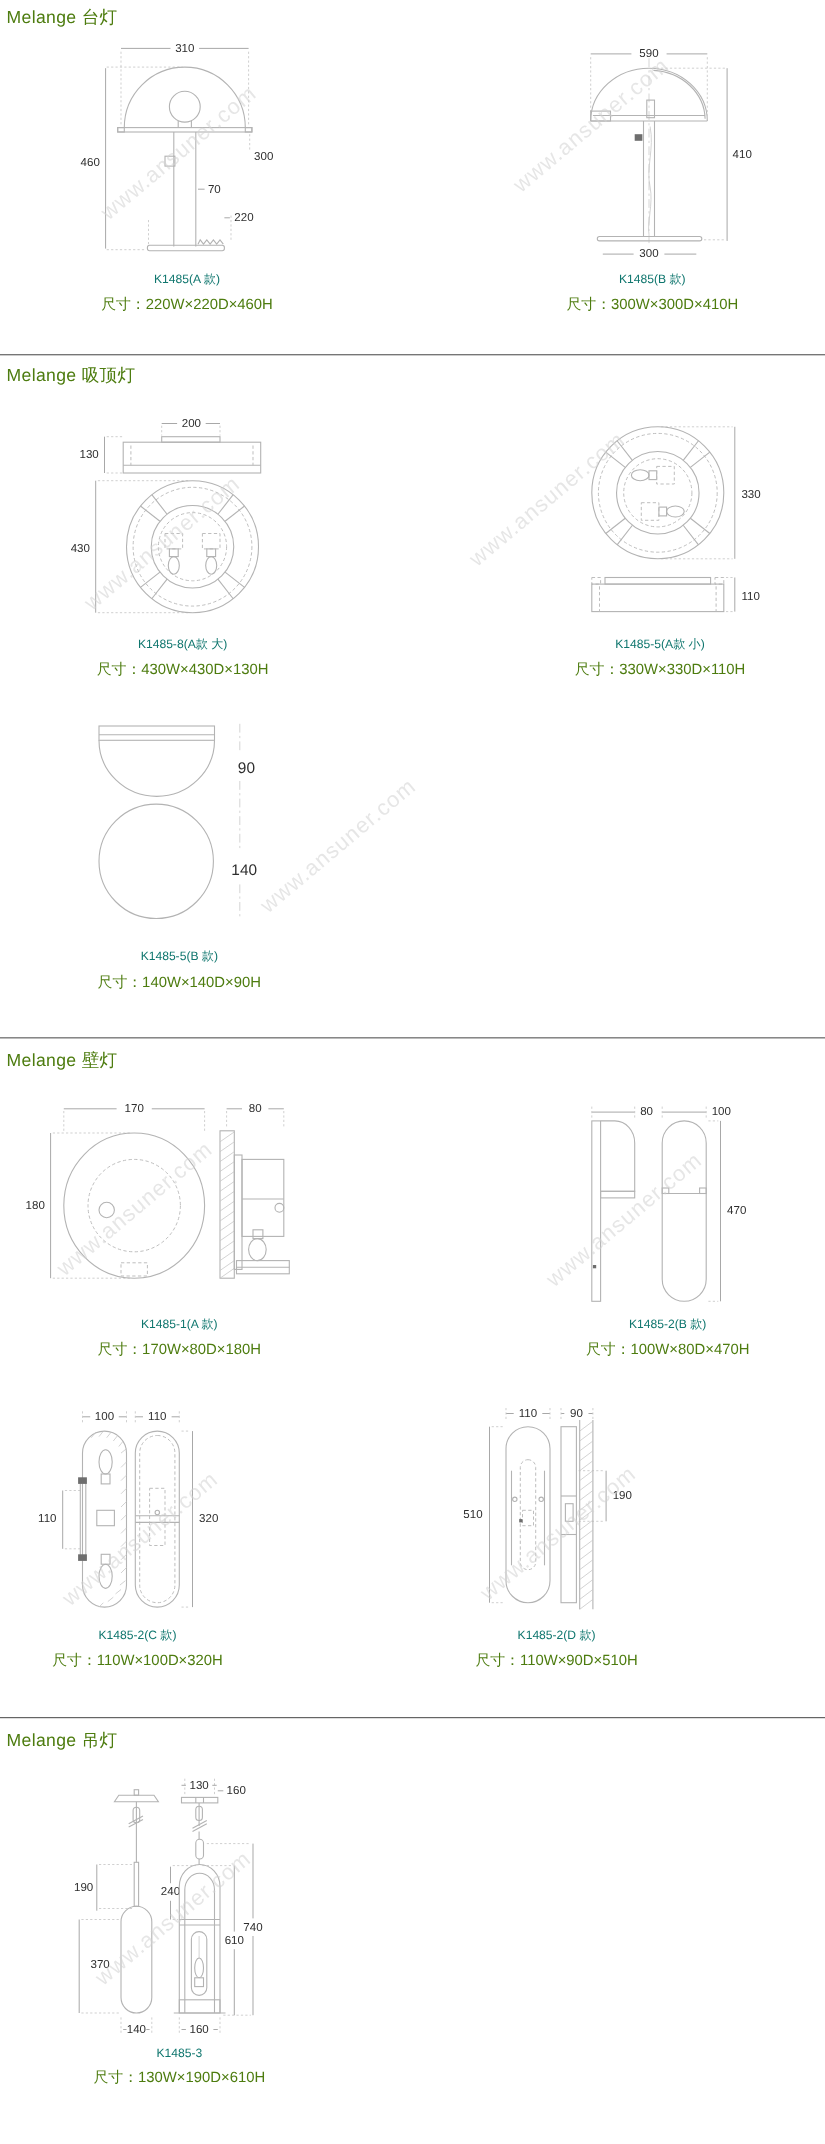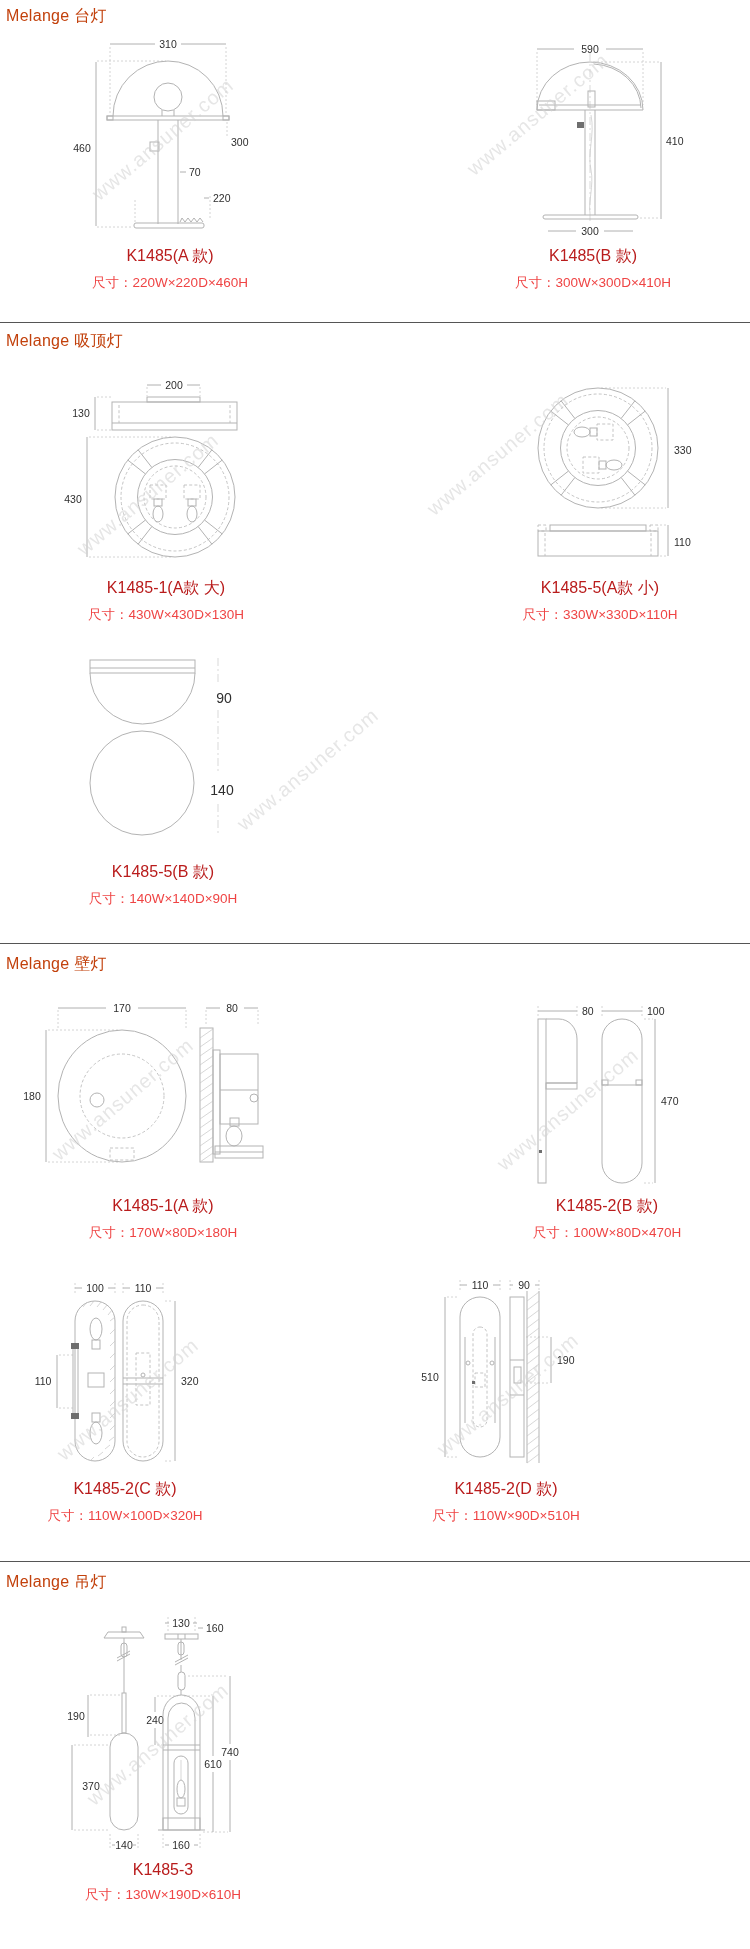--- a/index.html
+++ b/index.html
@@ -1,23 +1,23 @@
 <!DOCTYPE html>
 <html><head>
 <meta charset="utf-8">
 <style>
   * { margin:0; padding:0; box-sizing:border-box; }
   html,body { background:#fff; }
   body { width:750px; height:1949px; position:relative; overflow:hidden;
          font-family:"Liberation Sans","DejaVu Sans",sans-serif; }
-  .sec-title { position:absolute; font-size:16px; color:#c2410c; letter-spacing:.3px; }
+  .sec-title { position:absolute; font-size:16px; color:#4d7c0f; letter-spacing:.3px; }
   .divider { position:absolute; left:0; width:750px; height:1px; background:#555; }
   .lblgrp { position:absolute; width:220px; text-align:center; }
-  .model { font-size:16px; color:#b91c1c; }
-  .size  { font-size:13.5px; color:#ef4444; margin-top:7px; }
+  .model { font-size:11px; color:#0f766e; }
+  .size  { font-size:13.5px; color:#4d7c0f; margin-top:7px; }
   .wm { position:absolute; font-size:20px; color:#d2d2d2; opacity:.55;
         transform:rotate(-40deg); transform-origin:0 50%; letter-spacing:1px; white-space:nowrap; }
   svg { position:absolute; overflow:visible; }
   .s  { fill:none; stroke:#b3b3b3; stroke-width:1; }
   .sd { fill:none; stroke:#bdbdbd; stroke-width:.9; stroke-dasharray:3 2.2; }
   .cl { fill:none; stroke:#cfcfcf; stroke-width:.8; stroke-dasharray:8 3 2 3; }
   .xt { fill:none; stroke:#c9c9c9; stroke-width:.8; stroke-dasharray:2 2; }
   .dm { fill:none; stroke:#9c9c9c; stroke-width:.8; }
   .ht { fill:none; stroke:#c6c6c6; stroke-width:.7; }
   .dt { fill:#2e2e2e; font-size:10.5px; text-anchor:middle; dominant-baseline:central; }
@@ -185,21 +185,21 @@
     <rect class="s" x="130" y="155" width="96" height="6"></rect>
     <rect class="sd" x="118" y="155" width="8" height="6"></rect>
       <rect class="sd" x="230" y="155" width="8" height="6"></rect>
     <rect class="s" x="118" y="161" width="120" height="25"></rect>
     <line class="sd" x1="125" y1="163" x2="125" y2="186"></line>
       <line class="sd" x1="231" y1="163" x2="231" y2="186"></line>
   </g>
 </svg>
 
 <div class="lblgrp" style="left:56px;top:578px">
-  <div class="model">K1485-1(A款 大)</div>
+  <div class="model">K1485-8(A款 大)</div>
   <div class="size">尺寸：430W×430D×130H</div>
 </div>
 <div class="lblgrp" style="left:490px;top:578px">
   <div class="model">K1485-5(A款 小)</div>
   <div class="size">尺寸：330W×330D×110H</div>
 </div>
 
 <svg style="left:70px;top:652px" width="200" height="192" viewBox="0 0 200 192">
   <g>
     <line class="cl" x1="148" y1="6" x2="148" y2="32"></line>

